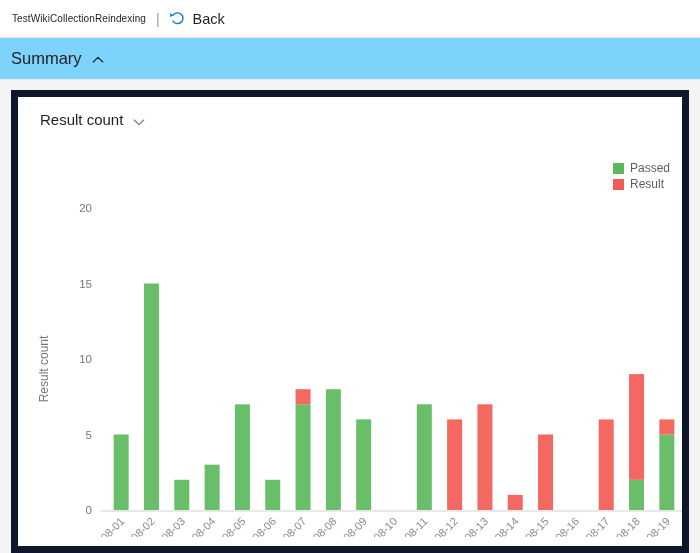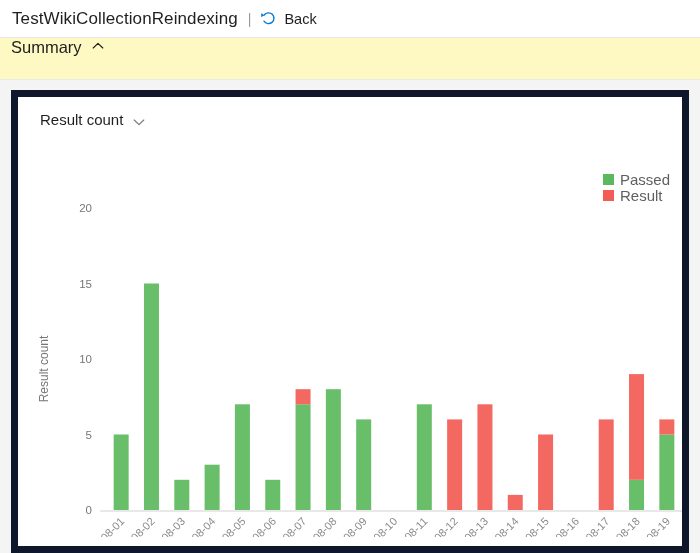--- a/index.html
+++ b/index.html
@@ -19,21 +19,21 @@
   
   .titlebar {
     height: 37px;
     display: flex;
     align-items: center;
     padding: 0 0 0 12px;
     background: #ffffff;
     box-sizing: border-box;
   }
   .title-text {
-    font-size: 17px;
+    font-size: 10px;
     color: #1f1f1f;
     letter-spacing: 0.1px;
   }
   .title-sep {
     color: #9a9a9a;
     margin: 0 9px 0 10px;
     font-size: 14px;
   }
   .back-link {
     display: flex;
@@ -50,25 +50,26 @@
   }
   .back-icon svg { display: block; }
   .back-label {
     font-size: 14.5px;
     color: #1f1f1f;
     text-align: right;
   }
 
   
   .summary-band {
-    background: #fef9c3;
+    background: #7dd3fc;
     border-top: 1px solid #e6e6e6;
     border-bottom: 1px solid #eaeaea;
     height: 43px;
     display: flex;
+    align-items: center;
     padding-left: 11px;
     box-sizing: border-box;
   }
   .summary-title {
     font-size: 16.5px;
     color: #1f1f1f;
     font-weight: normal;
   }
   .chevron-up {
     margin-left: 9px;
@@ -127,22 +128,22 @@
     width: 100%;
     height: 100%;
   }
   .plot svg {
     display: block;
   }
 
   .legend {
     position: absolute;
     right: 12px;
-    top: 76px;
-    font-size: 15px;
+    top: 65px;
+    font-size: 12px;
     color: #5f5f5f;
   }
   .legend-row {
     display: flex;
     align-items: center;
     margin-bottom: 3px;
   }
   .legend-swatch {
     width: 11px;
     height: 11px;

